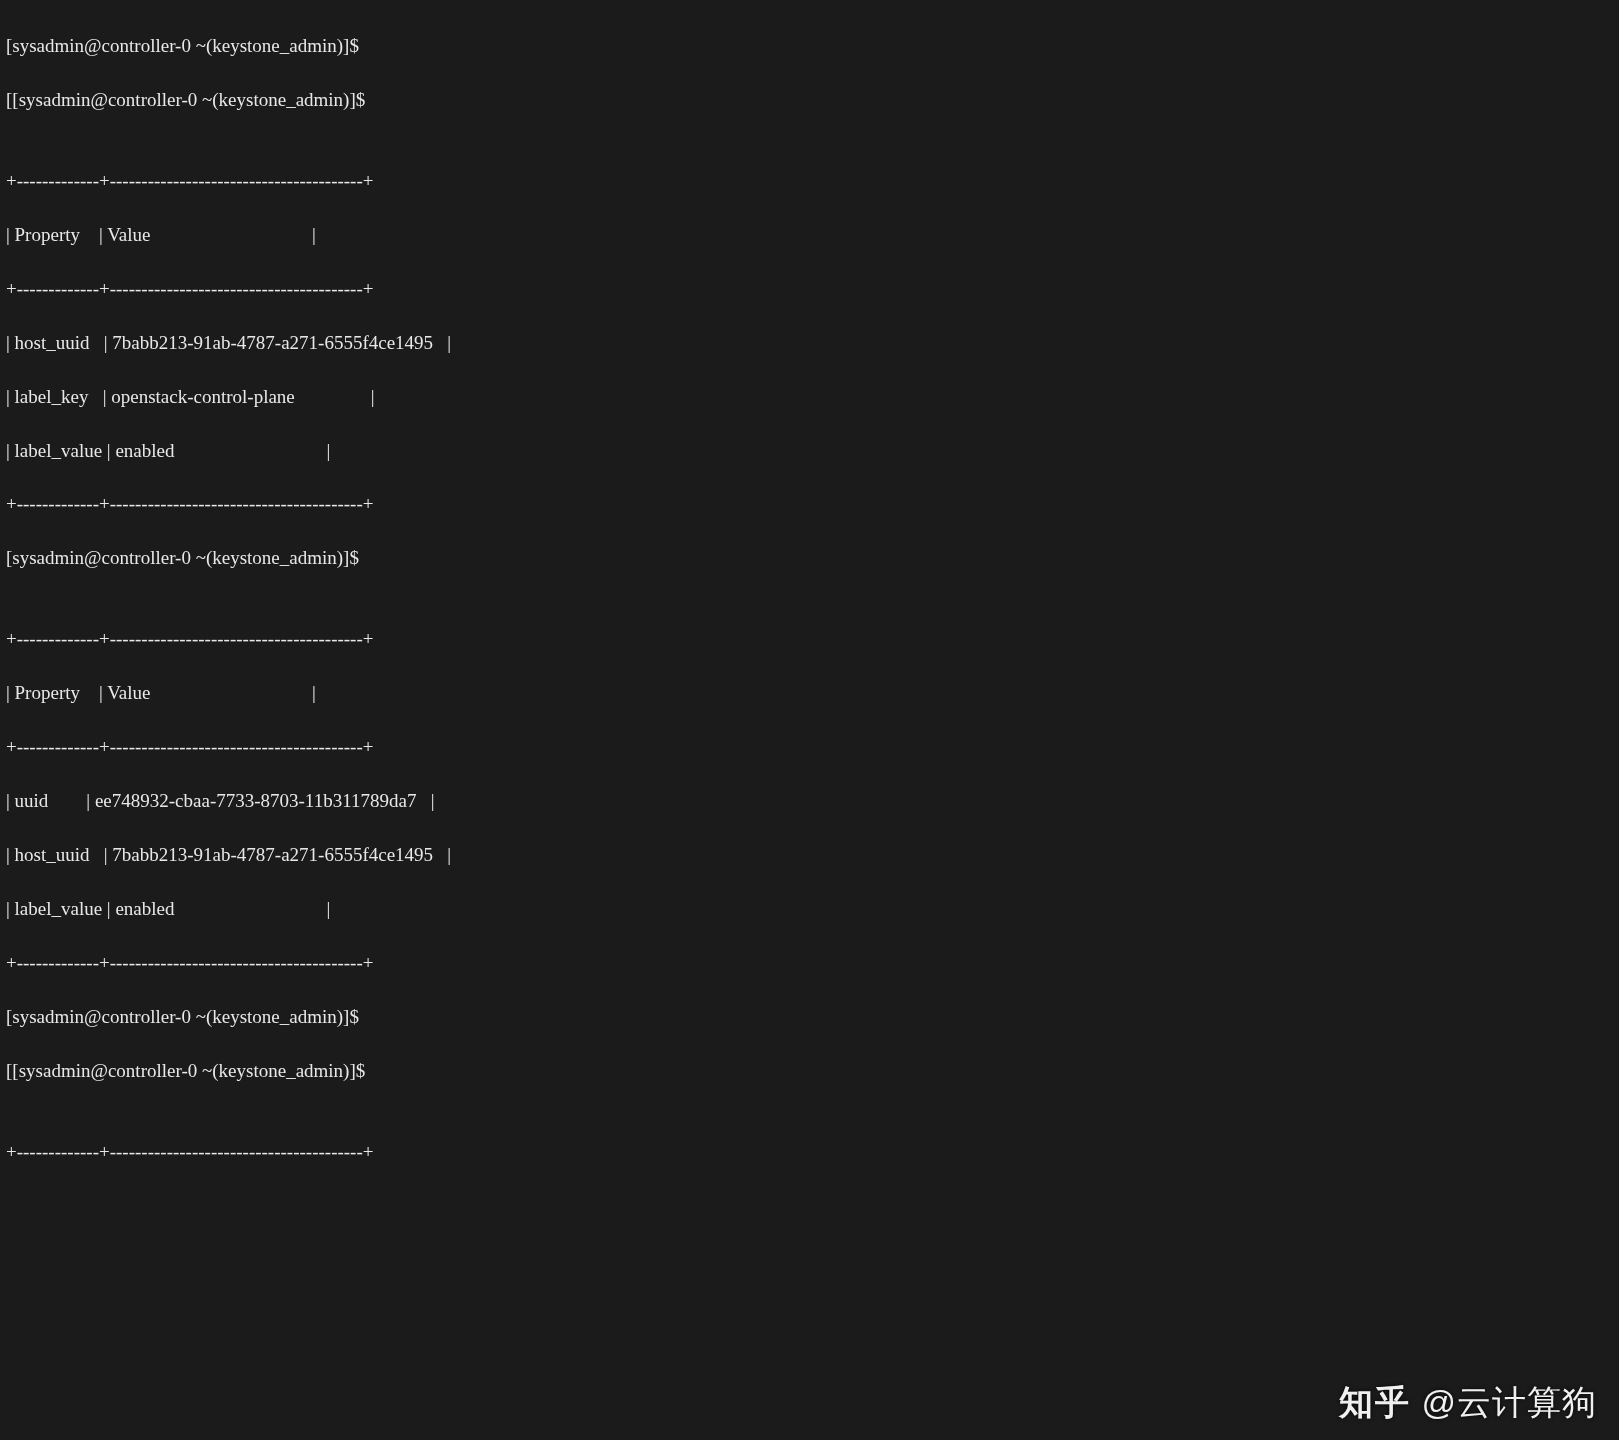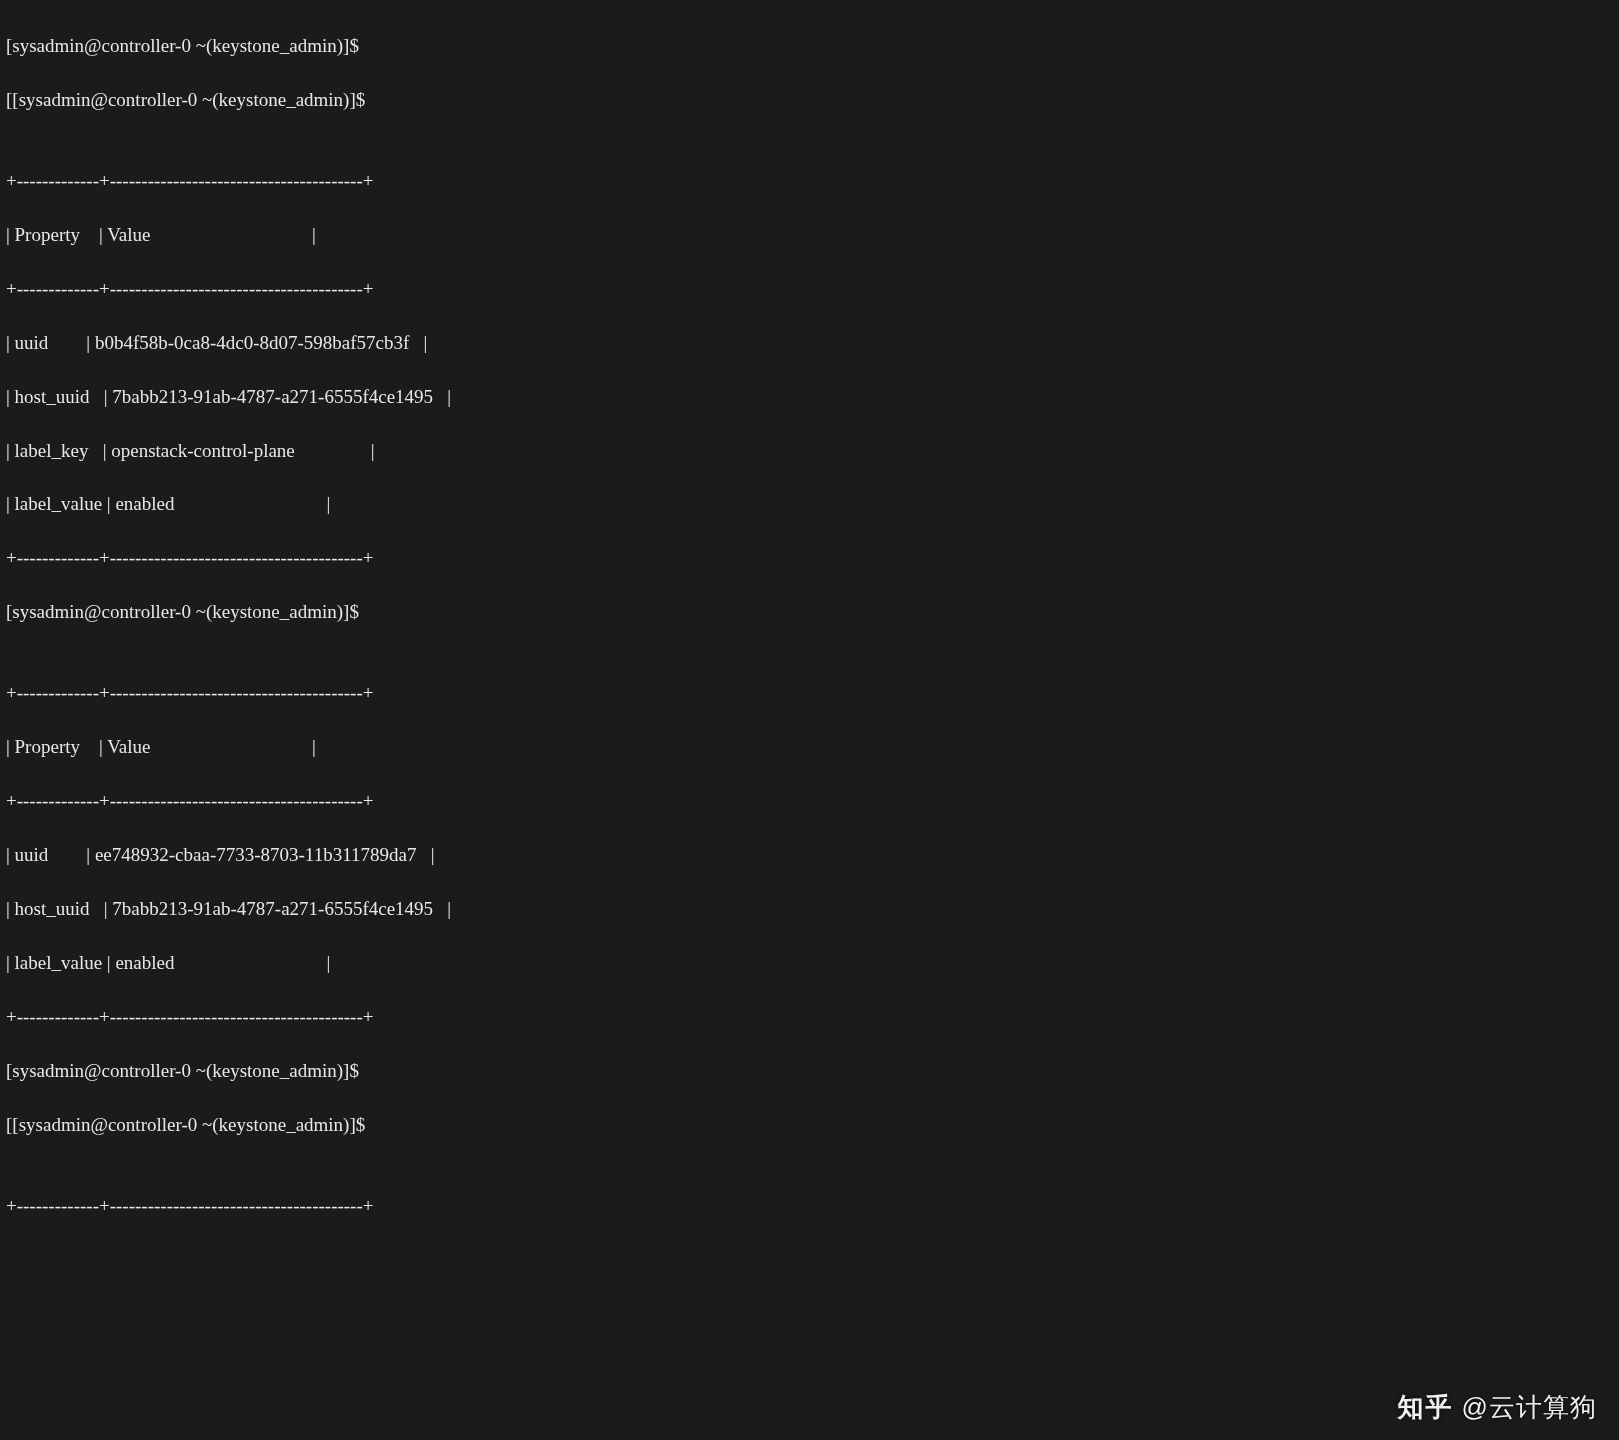--- a/index.html
+++ b/index.html
@@ -17,40 +17,39 @@
     padding:6px 4px 6px 6px;
     white-space:pre;
   }
   .line{display:block;font-family:Liberation Serif, serif;}
   .watermark{
     position:absolute;
     right:22px;
     bottom:14px;
     color:#f0f0f0;
     font-family:"PingFang SC","Microsoft YaHei","Hiragino Sans GB",sans-serif;
-    font-size:26px;
+    font-size:34px;
     text-shadow:0 0 4px rgba(0,0,0,.8);
     letter-spacing:1px;
   }
   .watermark .logo{
     font-weight:700;
     letter-spacing:2px;
   }
 </style>
 </head>
 <body>
 
 <div class="terminal">
 <span class="line">[sysadmin@controller-0 ~(keystone_admin)]$</span>
 <span class="line">[[sysadmin@controller-0 ~(keystone_admin)]$</span>
 <span class="line"></span>
 <span class="line">+-------------+----------------------------------------+</span>
 <span class="line">| Property    | Value                                  |</span>
 <span class="line">+-------------+----------------------------------------+</span>
-<span class="line">| uuid        | b0b4f58b-0ca8-4dc0-8d07-598baf57cb3f   |</span>
 <span class="line">| host_uuid   | 7babb213-91ab-4787-a271-6555f4ce1495   |</span>
 <span class="line">| label_key   | openstack-control-plane                |</span>
 <span class="line">| label_value | enabled                                |</span>
 <span class="line">+-------------+----------------------------------------+</span>
 <span class="line">[sysadmin@controller-0 ~(keystone_admin)]$</span>
 <span class="line"></span>
 <span class="line">+-------------+----------------------------------------+</span>
 <span class="line">| Property    | Value                                  |</span>
 <span class="line">+-------------+----------------------------------------+</span>
 <span class="line">| uuid        | ee748932-cbaa-7733-8703-11b311789da7   |</span>

